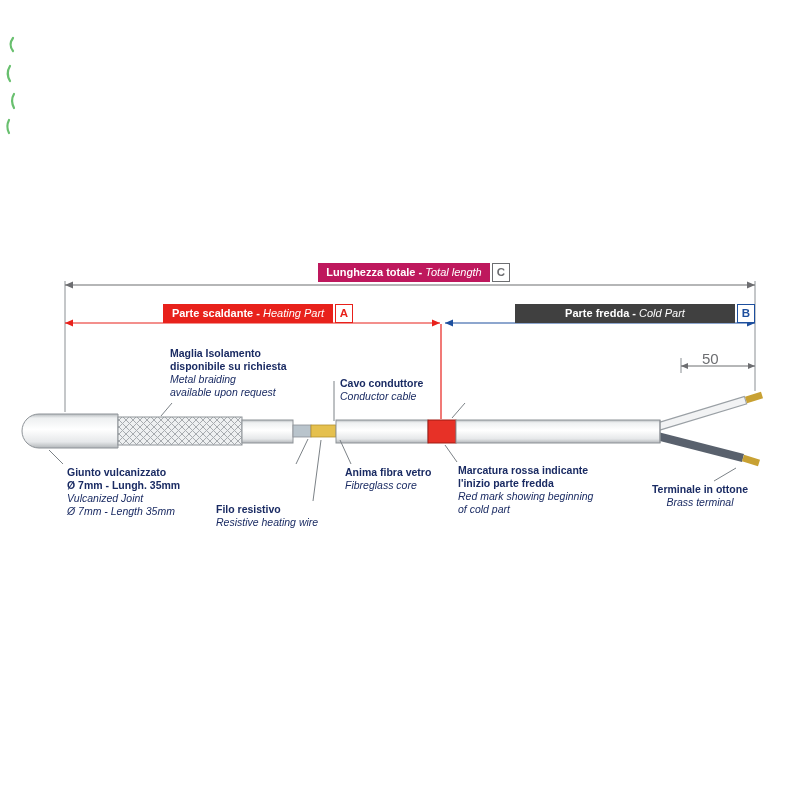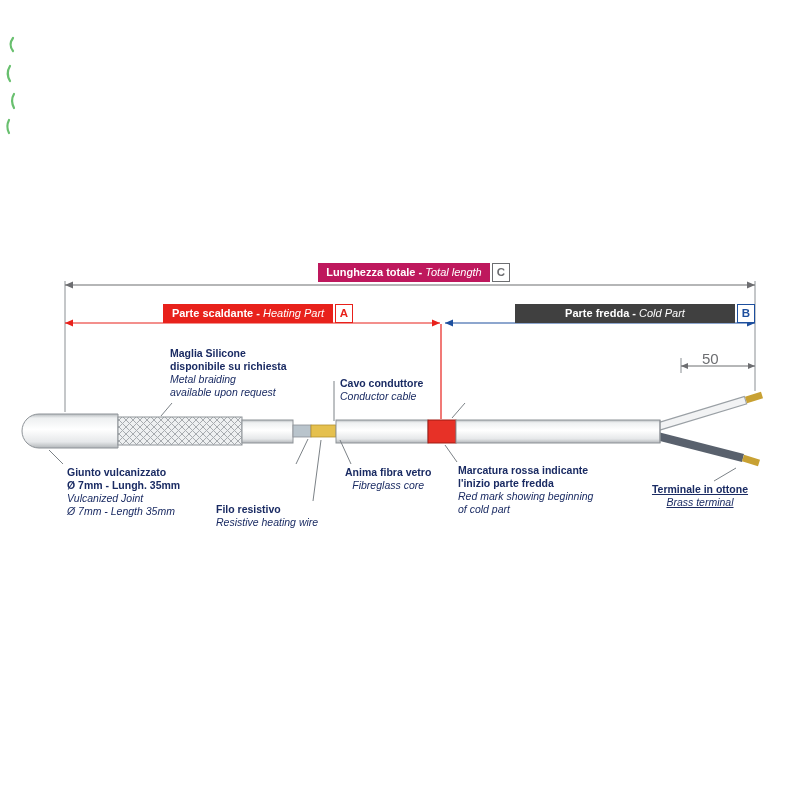--- a/index.html
+++ b/index.html
@@ -29,21 +29,21 @@
     background:#fff; border:1px solid;
   }
   .tag-gray { color:#6d6e71; border-color:#6d6e71; }
   .tag-red  { color:#e8211b; border-color:#e8211b; }
   .tag-blue { color:#1d4f9e; border-color:#1d4f9e; }
 
   .callout {
     position:absolute; font-size:10.5px; line-height:13px;
     color:#1a2b63; white-space:nowrap;
   }
-  .callout.centered { text-align:center; white-space:normal;text-decoration:underline; }
+  .callout.centered { text-align:center; white-space:normal; }
   .co-it { font-weight:bold; }
   .co-en { font-style:italic; font-weight:normal; }
 
   .dim50 {
     position:absolute; color:#6d6e71; font-size:15px;
     text-align:left; font-weight:normal;
   }
 </style>
 </head>
 <body>
@@ -176,21 +176,21 @@
   <div class="tag tag-red" style="left:335px; top:304px;">A</div>
 
   <div class="hdr hdr-blue" style="left:515px; top:304px; width:220px;">
     <span>Parte fredda - </span><span class="en-part">Cold Part</span>
   </div>
   <div class="tag tag-blue" style="left:737px; top:304px;">B</div>
 
   <div class="dim50" style="left:702px; top:350px; width:32px;">50</div>
 
   <div class="callout" style="left:170px; top:347px;">
-    <div class="co-it">Maglia Silicone</div>
+    <div class="co-it">Maglia Isolamento</div>
     <div class="co-it">disponibile su richiesta</div>
     <div class="co-en">Metal braiding</div>
     <div class="co-en">available upon request</div>
   </div>
 
   <div class="callout" style="left:340px; top:377px;">
     <div class="co-it">Cavo conduttore</div>
     <div class="co-en">Conductor cable</div>
   </div>
 
@@ -201,21 +201,21 @@
     <div class="co-en">Vulcanized Joint</div>
     <div class="co-en">Ø 7mm - Length 35mm</div>
   </div>
 
 
   <div class="callout" style="left:216px; top:503px;">
     <div class="co-it">Filo resistivo</div>
     <div class="co-en">Resistive heating wire</div>
   </div>
 
-  <div class="callout" style="left:345px; top:466px;text-align:center;">
+  <div class="callout" style="left:345px; top:466px;">
     <div class="co-it">Anima fibra vetro</div>
     <div class="co-en">Fibreglass core</div>
   </div>
 
   <div class="callout" style="left:458px; top:464px;">
     <div class="co-it">Marcatura rossa indicante</div>
     <div class="co-it">l'inizio parte fredda</div>
     <div class="co-en">Red mark showing beginning</div>
     <div class="co-en">of cold part</div>
   </div>

